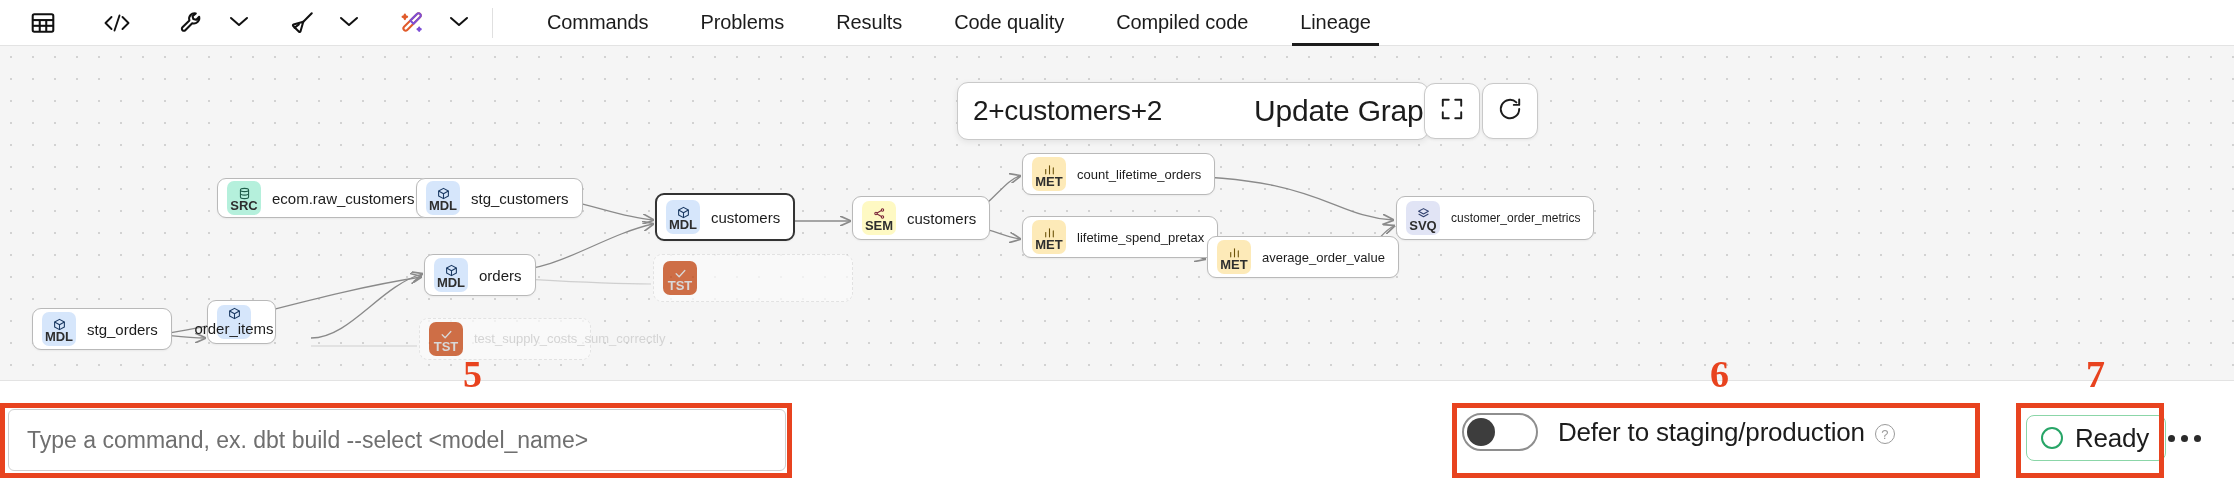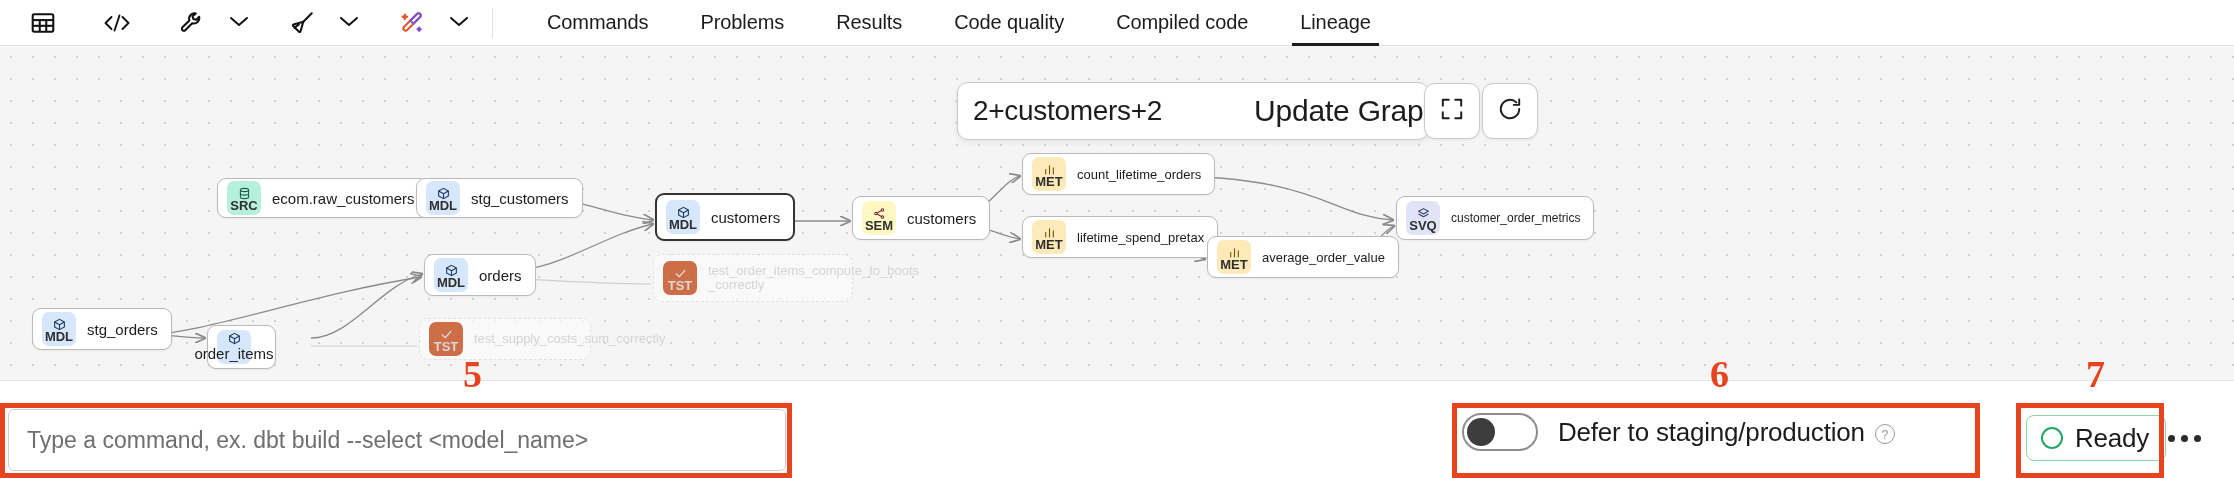--- a/index.html
+++ b/index.html
@@ -401,21 +401,21 @@
           <svg width="13" height="13" viewBox="0 0 24 24" fill="none" stroke="#1b3a63" stroke-width="2" stroke-linejoin="round">
               <path d="M12 2.5 21 7.5v9L12 21.5 3 16.5v-9z"></path>
               <path d="M3 7.5 12 12.5 21 7.5M12 12.5v9"></path>
             </svg>
         </span>
         <span class="btxt">MDL</span>
       </div>
       <span class="node-label">stg_orders</span>
     </div>
 
-    <div class="node" style="left:207px; top:279px; height:44px;">
+    <div class="node" style="left:207px; top:254px; height:44px;">
       <div class="node-badge badge-mdl">
         <span class="bico">
           <svg width="13" height="13" viewBox="0 0 24 24" fill="none" stroke="#1b3a63" stroke-width="2" stroke-linejoin="round">
               <path d="M12 2.5 21 7.5v9L12 21.5 3 16.5v-9z"></path>
               <path d="M3 7.5 12 12.5 21 7.5M12 12.5v9"></path>
             </svg>
         </span>
         <span class="node-label">order_items</span>
       </div>
 
@@ -436,22 +436,20 @@
 
     <div class="node ghost" style="left:653px; top:208px; height:48px; width:200px;">
       <div class="node-badge">
         <span class="bico">
           <svg width="13" height="13" viewBox="0 0 24 24" fill="none" stroke="#cfcfcf" stroke-width="2.4" stroke-linecap="round" stroke-linejoin="round">
               <polyline points="4,12.5 9.5,18 20,6.5"></polyline>
             </svg>
         </span>
         <span class="btxt">TST</span>
       </div>
-      <span class="node-label">test_order_items_compute_to_boots
-_correctly</span>
     </div>
 
     <div class="node ghost" style="left:419px; top:272px; height:42px; width:172px;">
       <div class="node-badge">
         <span class="bico">
           <svg width="13" height="13" viewBox="0 0 24 24" fill="none" stroke="#cfcfcf" stroke-width="2.4" stroke-linecap="round" stroke-linejoin="round">
               <polyline points="4,12.5 9.5,18 20,6.5"></polyline>
             </svg>
         </span>
         <span class="btxt">TST</span>

